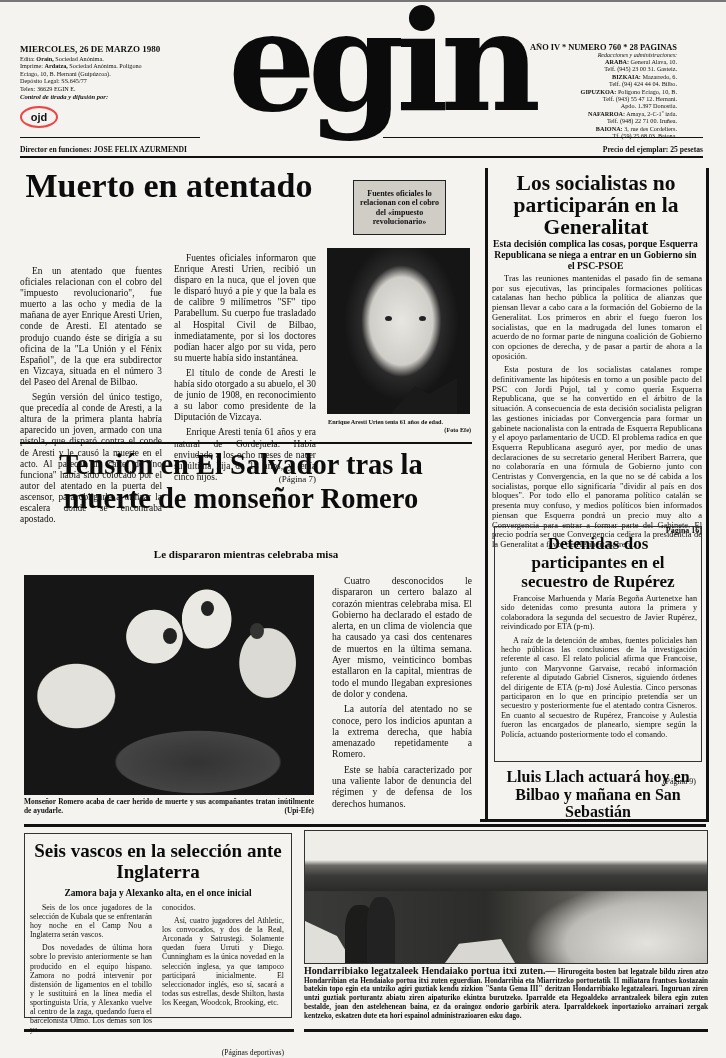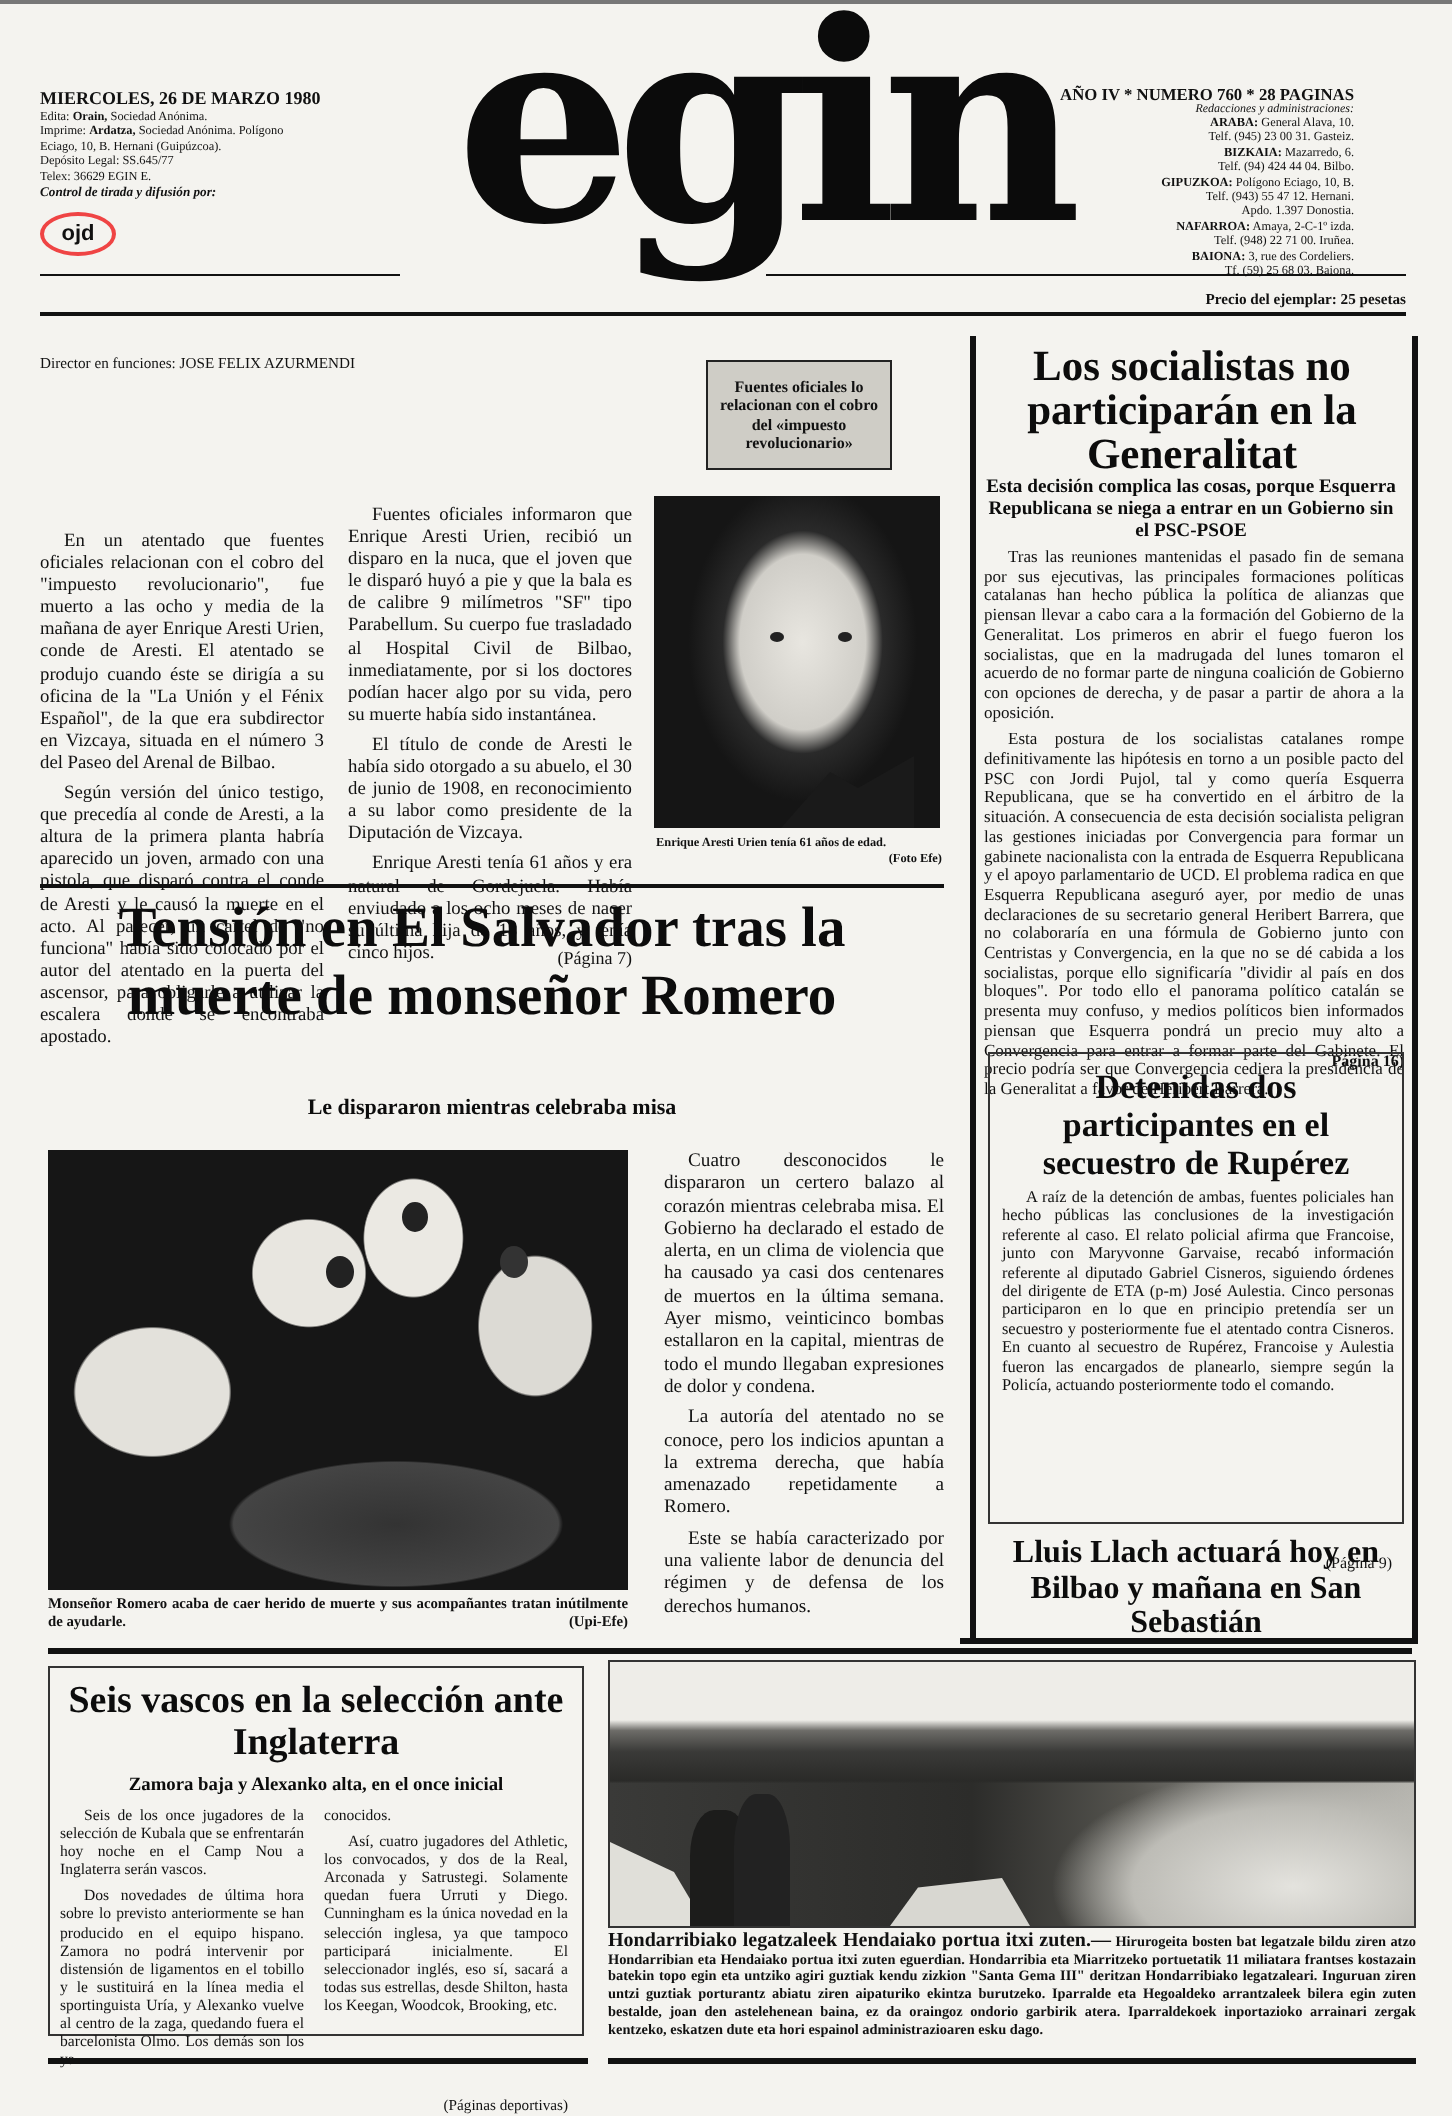--- a/index.html
+++ b/index.html
@@ -50,25 +50,26 @@
       <div><b></b><span>Apdo. 1.397 Donostia.</span></div>
       <div><b>NAFARROA:</b><span> Amaya, 2-C-1º izda.</span></div>
       <div><b></b><span>Telf. (948) 22 71 00. Iruñea.</span></div>
       <div><b>BAIONA:</b><span> 3, rue des Cordeliers.</span></div>
       <div><b></b><span>Tf. (59) 25 68 03. Baiona.</span></div>
     </div>
 </div>
 
 <div class="rule" style="left:20px;top:137px;width:180px;height:1px;"></div>
 <div class="rule" style="left:383px;top:137px;width:320px;height:1px;"></div>
-<div class="abs" style="left:20px;top:145px;font-weight:normal;font-size:7.6px;margin-top:32px;">Director en funciones: JOSE FELIX AZURMENDI</div>
+<div class="abs" style="left:20px;top:145px;font-weight:bold;font-size:7.6px;">Director en funciones: JOSE FELIX AZURMENDI</div>
 <div class="abs" style="left:500px;top:145px;width:203px;text-align:right;font-weight:bold;font-size:7.6px;">Precio del ejemplar: 25 pesetas</div>
 <div class="rule" style="left:20px;top:156px;width:683px;height:2px;"></div>
 
 <div class="abs hl" style="left:10px;top:168px;width:318px;font-size:34px;line-height:36px;">
+  <div>Muerto en atentado</div>
 </div>
 
 <div class="abs" style="left:353px;top:180px;width:93px;height:55px;border:1px solid #222;background:#cfcdc6;display:flex;align-items:center;justify-content:center;padding:2px 4px;">
   <span style="font-weight:bold;font-size:8px;line-height:9.5px;text-align:center;">Fuentes oficiales lo relacionan con el cobro del «impuesto revolucionario»</span>
 </div>
 
 <div class="abs p" id="aresti-col1" style="left:20px;top:266px;width:142px;">
     <p>En un atentado que fuentes oficiales relacionan con el cobro del "impuesto revolucionario", fue muerto a las ocho y media de la mañana de ayer Enrique Aresti Urien, conde de Aresti. El atentado se produjo cuando éste se dirigía a su oficina de la "La Unión y el Fénix Español", de la que era subdirector en Vizcaya, situada en el número 3 del Paseo del Arenal de Bilbao.</p>
     <p>Según versión del único testigo, que precedía al conde de Aresti, a la altura de la primera planta habría aparecido un joven, armado con una pistola, que disparó contra el conde de Aresti y le causó la muerte en el acto. Al parecer, un cartel de "no funciona" había sido colocado por el autor del atentado en la puerta del ascensor, para obligarle a utilizar la escalera donde se encontraba apostado.</p>
   </div>
@@ -97,20 +98,21 @@
 <div class="abs hl" style="left:493px;top:238px;width:205px;font-size:9.6px;line-height:11px;">Esta decisión complica las cosas, porque Esquerra Republicana se niega a entrar en un Gobierno sin el PSC-PSOE</div>
 <div class="abs p" id="soc-body" style="left:492px;top:274px;width:210px;font-size:8.5px;line-height:9.7px;">
     <p>Tras las reuniones mantenidas el pasado fin de semana por sus ejecutivas, las principales formaciones políticas catalanas han hecho pública la política de alianzas que piensan llevar a cabo cara a la formación del Gobierno de la Generalitat. Los primeros en abrir el fuego fueron los socialistas, que en la madrugada del lunes tomaron el acuerdo de no formar parte de ninguna coalición de Gobierno con opciones de derecha, y de pasar a partir de ahora a la oposición.</p>
     <p>Esta postura de los socialistas catalanes rompe definitivamente las hipótesis en torno a un posible pacto del PSC con Jordi Pujol, tal y como quería Esquerra Republicana, que se ha convertido en el árbitro de la situación. A consecuencia de esta decisión socialista peligran las gestiones iniciadas por Convergencia para formar un gabinete nacionalista con la entrada de Esquerra Republicana y el apoyo parlamentario de UCD. El problema radica en que Esquerra Republicana aseguró ayer, por medio de unas declaraciones de su secretario general Heribert Barrera, que no colaboraría en una fórmula de Gobierno junto con Centristas y Convergencia, en la que no se dé cabida a los socialistas, porque ello significaría "dividir al país en dos bloques". Por todo ello el panorama político catalán se presenta muy confuso, y medios políticos bien informados piensan que Esquerra pondrá un precio muy alto a Convergencia para entrar a formar parte del Gabinete. El precio podría ser que Convergencia cediera la presidencia de la Generalitat a favor de Heribert Barrera.</p>
   </div>
 <div class="abs ref" style="left:600px;top:482px;width:102px;font-size:8px;font-weight:bold;">Página 16)</div>
 
 <div class="abs" style="left:494px;top:526px;width:208px;height:236px;border:1px solid #333;"></div>
 <div class="abs hl" style="left:505px;top:534px;width:186px;font-size:17px;line-height:19px;">Detenidas dos participantes en el secuestro de Rupérez</div>
 <div class="abs p" id="rup-body" style="left:501px;top:594px;width:196px;font-size:8.2px;line-height:9.4px;">
+    <p>Francoise Marhuenda y María Begoña Aurtenetxe han sido detenidas como presunta autora la primera y colaboradora la segunda del secuestro de Javier Rupérez, reivindicado por ETA (p-m).</p>
     <p>A raíz de la detención de ambas, fuentes policiales han hecho públicas las conclusiones de la investigación referente al caso. El relato policial afirma que Francoise, junto con Maryvonne Garvaise, recabó información referente al diputado Gabriel Cisneros, siguiendo órdenes del dirigente de ETA (p-m) José Aulestia. Cinco personas participaron en lo que en principio pretendía ser un secuestro y posteriormente fue el atentado contra Cisneros. En cuanto al secuestro de Rupérez, Francoise y Aulestia fueron las encargados de planearlo, siempre según la Policía, actuando posteriormente todo el comando.</p>
   </div>
 <div class="abs ref" style="left:600px;top:733px;width:96px;font-size:8px;">(Página 9)</div>
 
 <div class="abs hl" style="left:500px;top:768px;width:196px;font-size:16px;line-height:17.5px;">Lluis Llach actuará hoy en Bilbao y mañana en San Sebastián</div>
 <div class="abs ref" style="left:600px;top:806px;width:100px;font-size:7.5px;">(Página 22)</div>
 
 <div class="abs hl" style="left:10px;top:448px;width:462px;font-size:28.5px;line-height:34px;">
   <div>Tensión en El Salvador tras la</div>
   <div>muerte de monseñor Romero</div>

